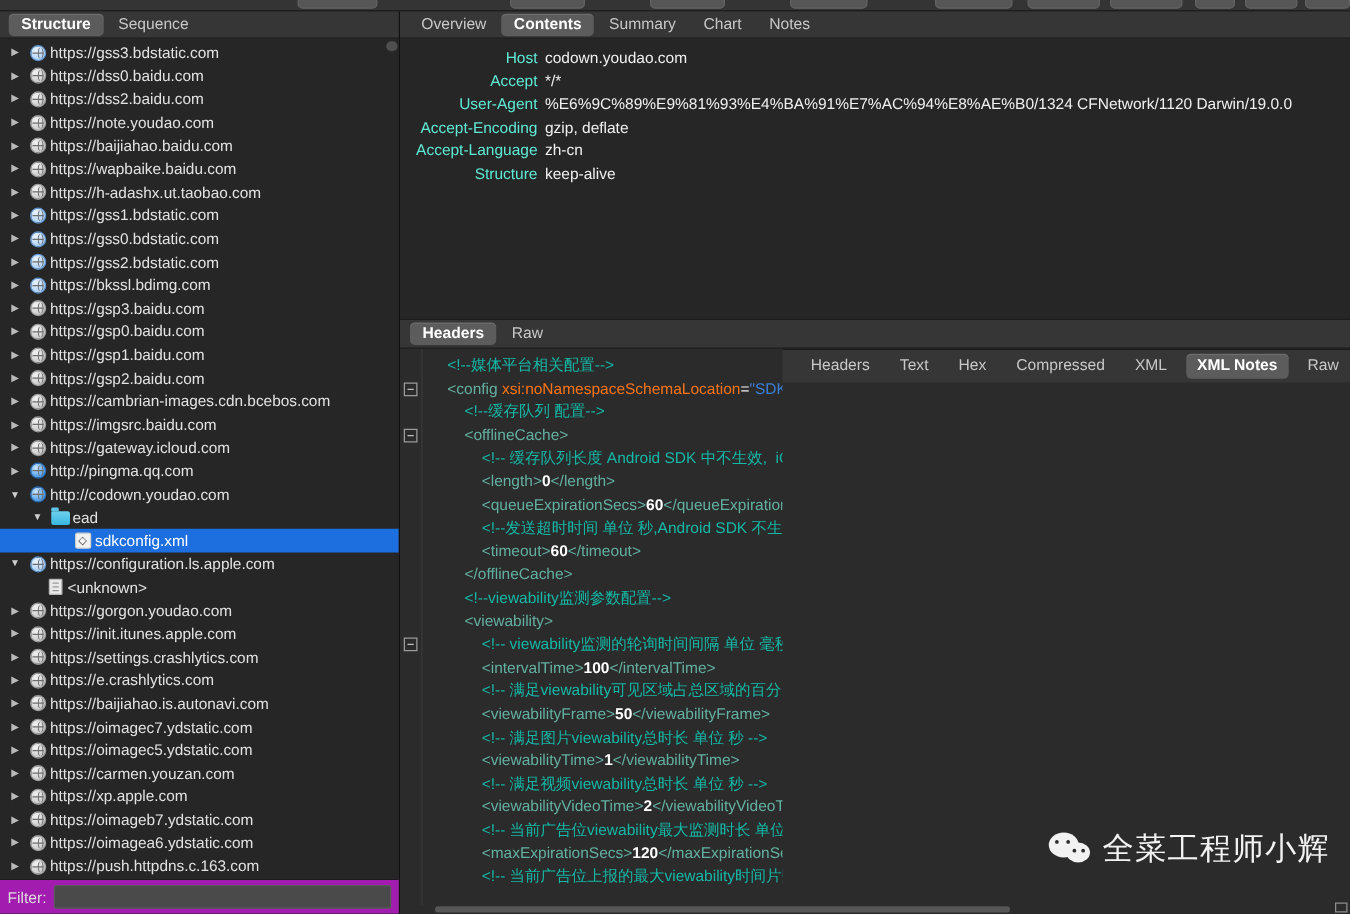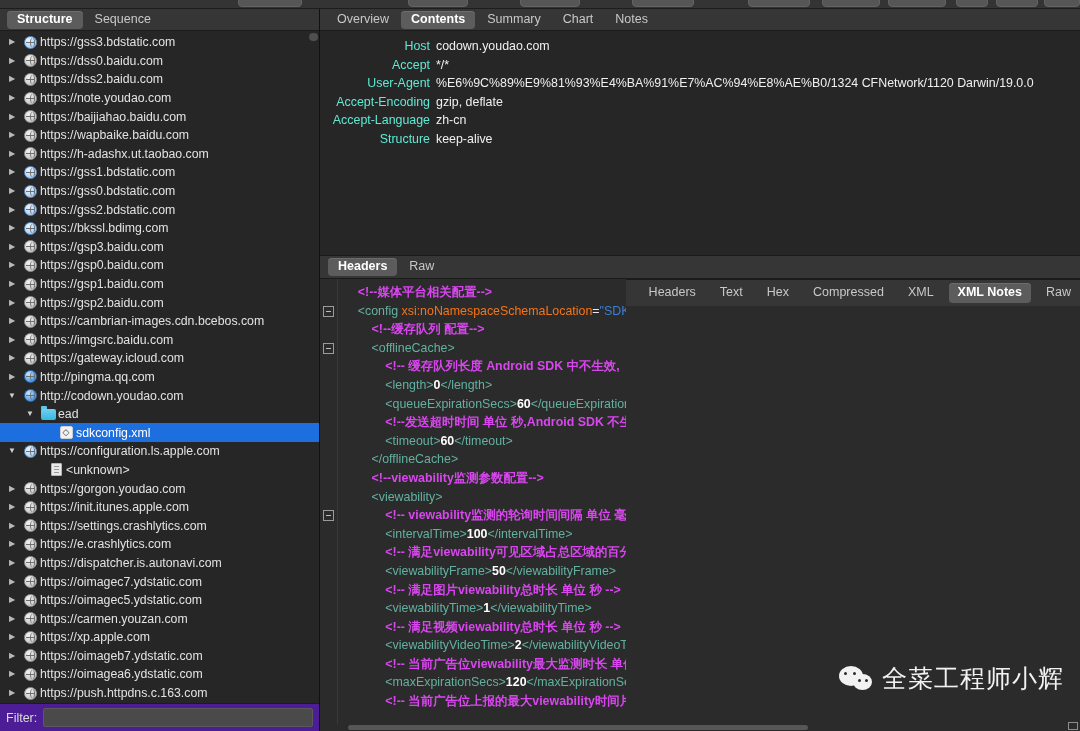--- a/index.html
+++ b/index.html
@@ -149,21 +149,21 @@
   .ico-xml {
     width: 13px; height: 13px; border-radius: 2px;
     background: #f2f2f2; border: 1px solid #cfcfcf;
     display: flex; align-items: center; justify-content: center;
     font-size: 9px; color: #3b3b3b; line-height: 1;
   }
 
   .filterbar {
     height: 28px;
     flex: 0 0 28px;
-    background: #4c1d95;
+    background: #a21caf;
     border-top: 1px solid #1c1c1c;
     display: flex;
     align-items: center;
     padding: 0 6px;
     gap: 6px;
   }
   .filter-label { font-size: 12.5px; color: #dcdcdc; }
   .filter-input {
     flex: 1 1 auto;
     height: 19px;
@@ -236,21 +236,21 @@
   .code {
     flex: 1 1 auto;
     padding: 4px 0 0 6px;
     font-family: "Liberation Sans", sans-serif;
     font-size: 12.4px;
     line-height: 18.6px;
     overflow: hidden;
     white-space: nowrap;
   }
   .cl { white-space: pre; }
-  .cm { color: #d946ef; font-weight: bold; }      
+  .cm { color: #14b8a6; font-weight: normal; }      
   .tg { color: #63b0a0; }                          
   .at { color: #f97316; }                          
   .av { color: #3a7fd5; }                          
   .pl { color: #e8e8e8; }                          
   .vl { color: #ffffff; font-weight: bold; }       
 
   .bottom-tabbar {
     height: 27px;
     flex: 0 0 27px;
     background: #363636;
@@ -482,21 +482,21 @@
             </span>
             <span class="tlabel">sdkconfig.xml</span>
           </div>
           <div class="trow" style="padding-left: 4px;">
             <span class="twist open">▼</span>
             <span class="ticon">
               <span class="ico-globe blue"></span>
             </span>
             <span class="tlabel">https://configuration.ls.apple.com</span>
           </div>
-          <div class="trow" style="padding-left: 30px;">
+          <div class="trow" style="padding-left: 18px;">
             <span class="twist none"></span>
             <span class="ticon">
               <span class="ico-doc"></span>
             </span>
             <span class="tlabel">&lt;unknown&gt;</span>
           </div>
           <div class="trow" style="padding-left: 4px;">
             <span class="twist ">▶</span>
             <span class="ticon">
               <span class="ico-globe"></span>
@@ -522,21 +522,21 @@
             <span class="ticon">
               <span class="ico-globe"></span>
             </span>
             <span class="tlabel">https://e.crashlytics.com</span>
           </div>
           <div class="trow" style="padding-left: 4px;">
             <span class="twist ">▶</span>
             <span class="ticon">
               <span class="ico-globe"></span>
             </span>
-            <span class="tlabel">https://dispatcher.is.autonavi.com</span>
+            <span class="tlabel">https://baijiahao.is.autonavi.com</span>
           </div>
           <div class="trow" style="padding-left: 4px;">
             <span class="twist ">▶</span>
             <span class="ticon">
               <span class="ico-globe"></span>
             </span>
             <span class="tlabel">https://oimagec7.ydstatic.com</span>
           </div>
           <div class="trow" style="padding-left: 4px;">
             <span class="twist ">▶</span>

